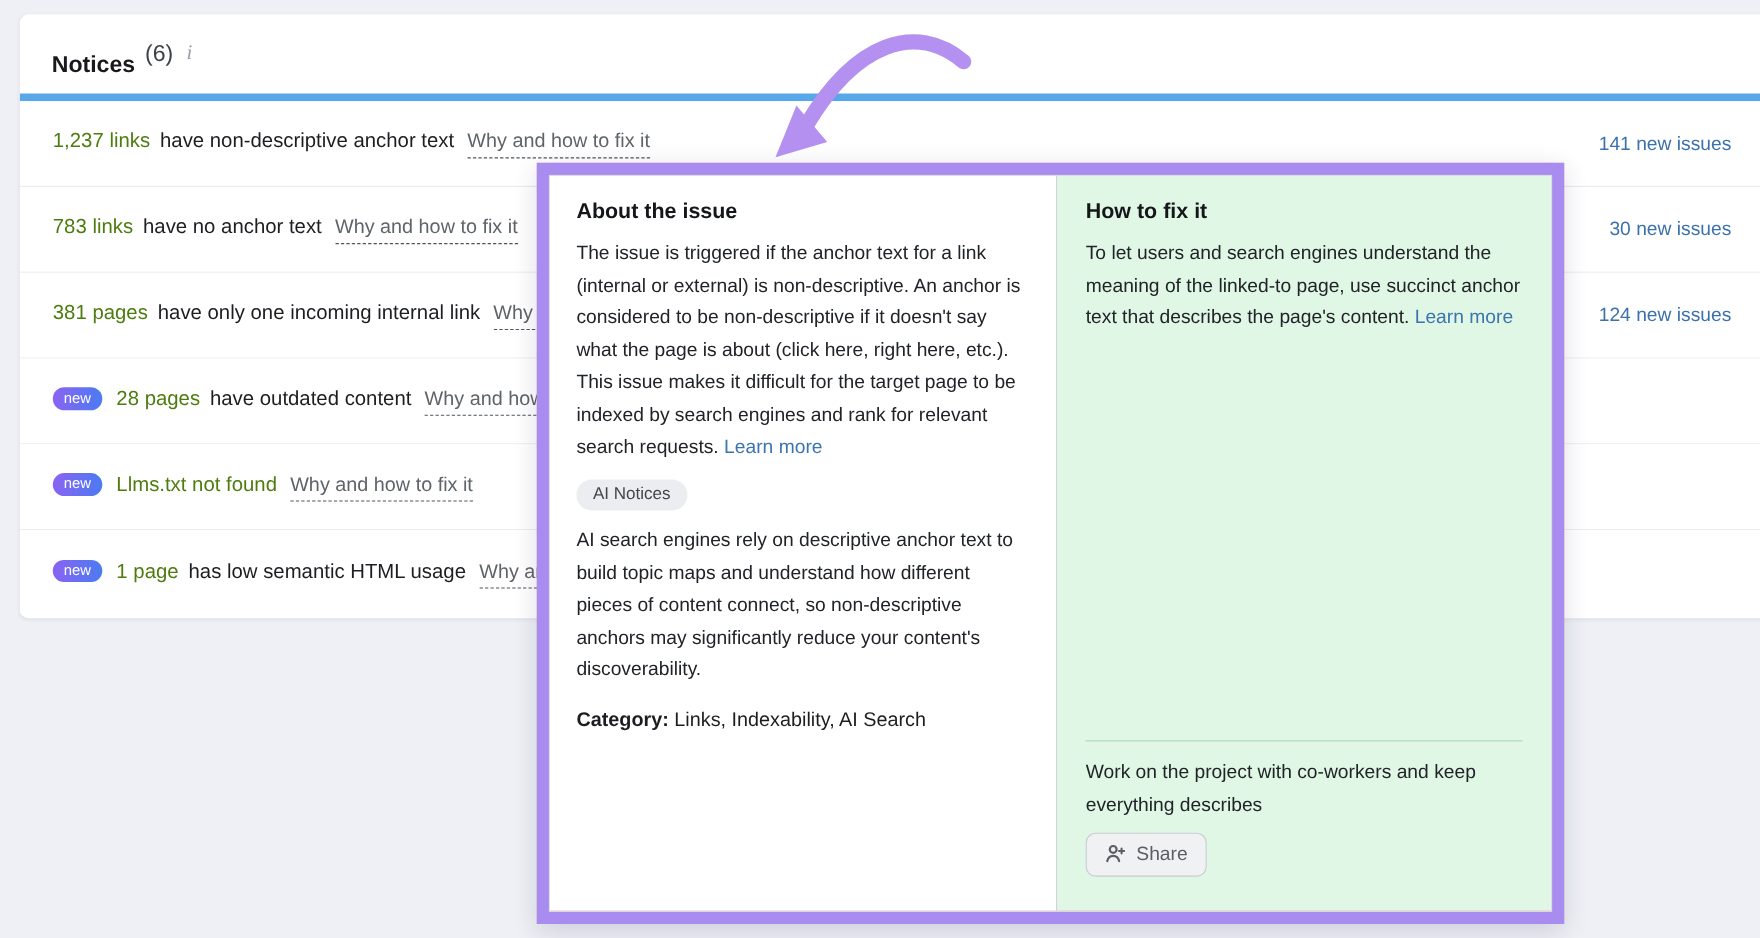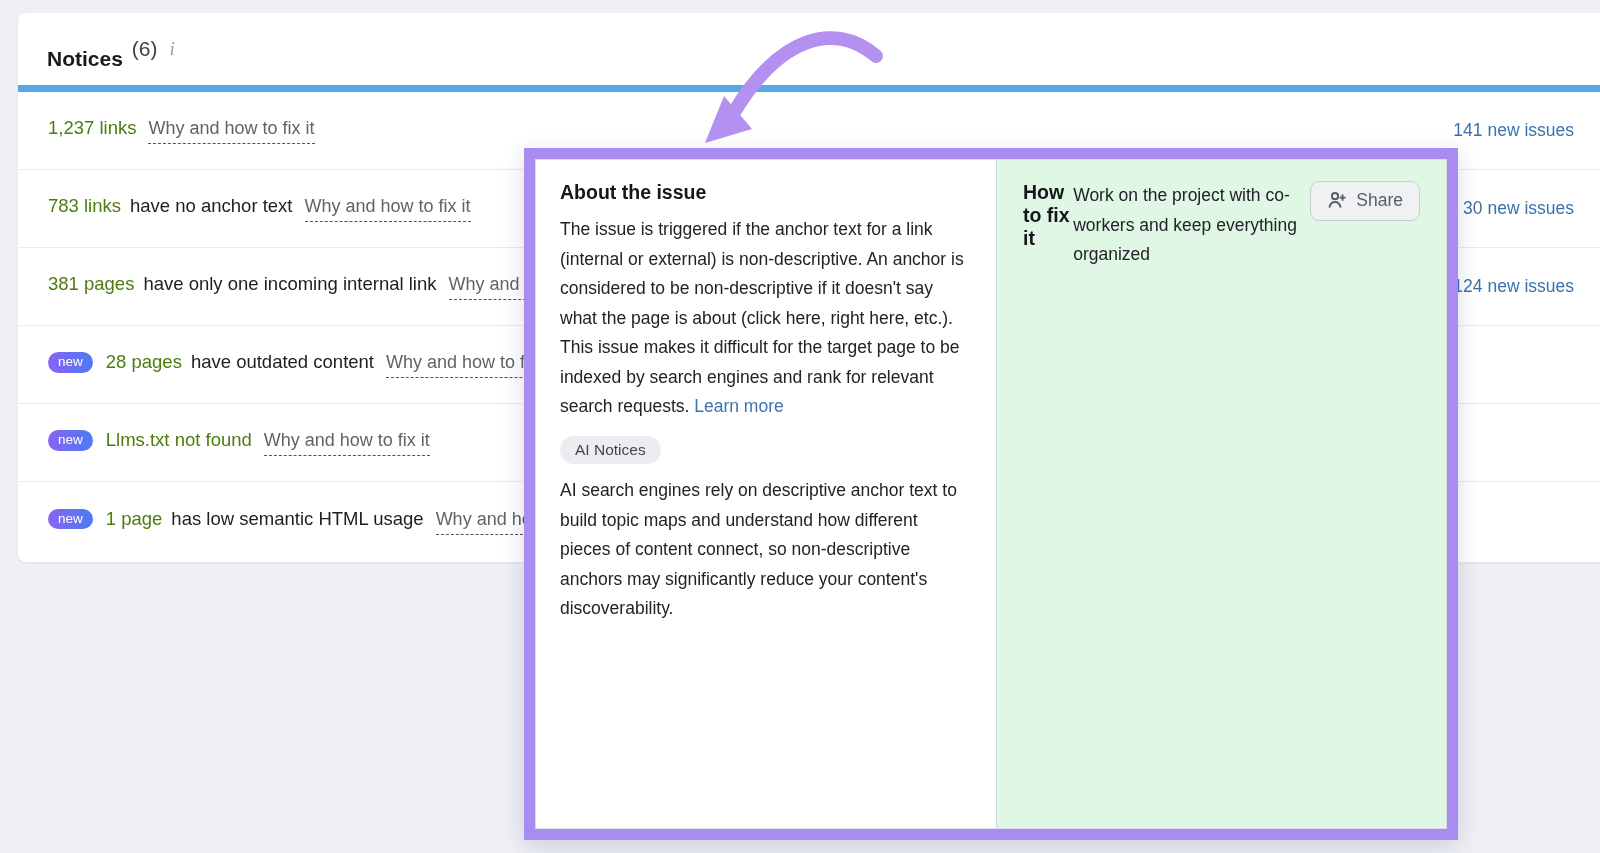--- a/index.html
+++ b/index.html
@@ -50,31 +50,31 @@
     color:#fff; font-size:13.5px; font-weight:400;
     padding:3px 10px 4px; border-radius:11px; line-height:1;
     margin-right:4px; transform:translateY(-2px);
   }
 
   
   .popup {
     position:absolute; left:488px; top:148px; width:934px; height:692px;
     background:#fca5a5; border:11px solid #a88cf0;
     box-shadow:0 6px 22px rgba(40,30,80,.16);
-    display:flex; z-index:10;margin-left:36px;
+    display:flex; z-index:10;
   }
   .popup-inner {
     flex:1; display:flex; border:1px solid #d9dce2; overflow:hidden;
   }
   .pane-about {
     width:460px; background:#fff; padding:21px 24px 20px;
   }
   .pane-fix {
     flex:1; background:#e0f7e6; border-left:1px solid #cfd4da;
-    padding:21px 26px 31px; display:flex; 
+    padding:21px 26px 31px; display:flex; flex-direction:column;
   }
   .pane-h { font-size:19.5px; font-weight:700; color:#141619; margin-bottom:11px; }
   .pane-p { font-size:17.5px; line-height:29.5px; color:#202327; }
   .learn-more { color:#3c74ae; text-decoration:none; cursor:pointer; }
   .tag-pill {
     display:inline-block; background:#ecedf1; color:#43464c;
     font-size:15.5px; padding:6px 15px 7px; border-radius:17px;
     margin:14px 0 12px; line-height:1;
   }
   .category-p { font-size:18px; line-height:30px; color:#1b1d20; margin-top:15px; }
@@ -100,20 +100,21 @@
   <div class="card-header">
     <span class="card-title">Notices</span>
     <span class="card-count">(6)</span>
     <span class="info-i">i</span>
   </div>
   <div class="accent-bar"></div>
 
   <div class="row">
     <div class="row-left">
       <a class="count-link">1,237 links</a>
+      <span class="row-text">have non-descriptive anchor text</span>
       <a class="why-link">Why and how to fix it</a>
     </div>
     <a class="new-issues">141 new issues</a>
   </div>
 
   <div class="row">
     <div class="row-left">
       <a class="count-link">783 links</a>
       <span class="row-text">have no anchor text</span>
       <a class="why-link">Why and how to fix it</a>
@@ -159,27 +160,31 @@
 
 <div class="popup">
   <div class="popup-inner">
 
     <div class="pane-about">
       <div class="pane-h">About the issue</div>
       <p class="pane-p"><span>The issue is triggered if the anchor text for a link (internal or external) is non-descriptive. An anchor is considered to be non-descriptive if it doesn't say what the page is about (click here, right here, etc.). This issue makes it difficult for the target page to be indexed by search engines and rank for relevant search requests.</span>
         <a class="learn-more">Learn more</a></p>
       <span class="tag-pill">AI Notices</span>
       <p class="pane-p">AI search engines rely on descriptive anchor text to build topic maps and understand how different pieces of content connect, so non-descriptive anchors may significantly reduce your content's discoverability.</p>
+      <p class="category-p"><b>Category:</b>
+        <span>Links, Indexability, AI Search</span></p>
     </div>
 
     <div class="pane-fix">
       <div class="pane-h">How to fix it</div>
+      <p class="pane-p"><span>To let users and search engines understand the meaning of the linked-to page, use succinct anchor text that describes the page's content.</span>
+        <a class="learn-more">Learn more</a></p>
       <div class="fix-spacer"></div>
       <div class="fix-divider"></div>
-      <p class="fix-note">Work on the project with co-workers and keep everything organized</p>
+      <p class="fix-note">Work on the project with co-workers and keep everything describes</p>
       <button class="share-btn">
         <svg width="20" height="20" viewBox="0 0 20 20">
           <circle cx="8" cy="6.2" r="3.1" fill="none" stroke="#5a5f66" stroke-width="2"></circle>
           <path d="M2.6 16.8c.7-3.1 2.8-4.8 5.4-4.8s4.7 1.7 5.4 4.8" fill="none" stroke="#5a5f66" stroke-width="2" stroke-linecap="round"></path>
           <path d="M15.6 5.3v4.6M13.3 7.6h4.6" fill="none" stroke="#5a5f66" stroke-width="1.9" stroke-linecap="round"></path>
         </svg>
         <span>Share</span>
       </button>
     </div>
 

